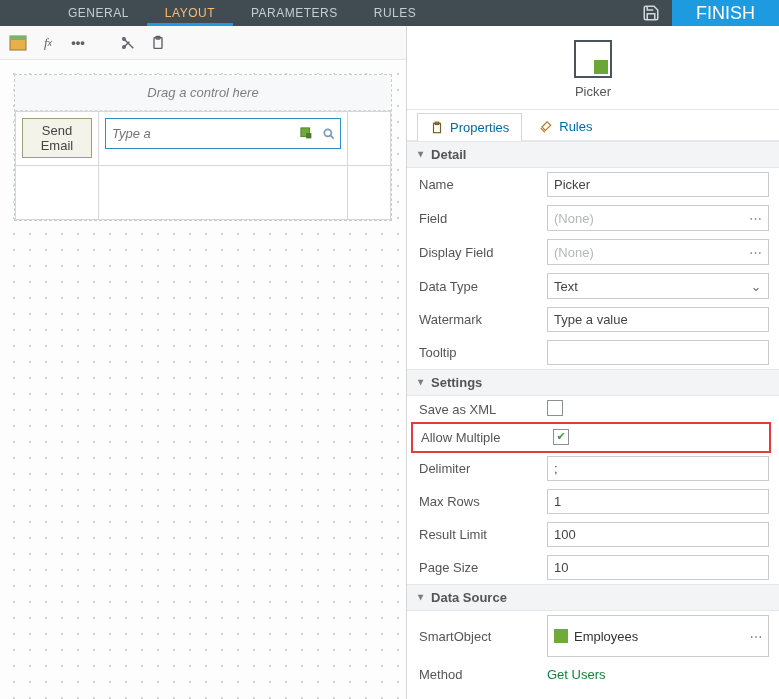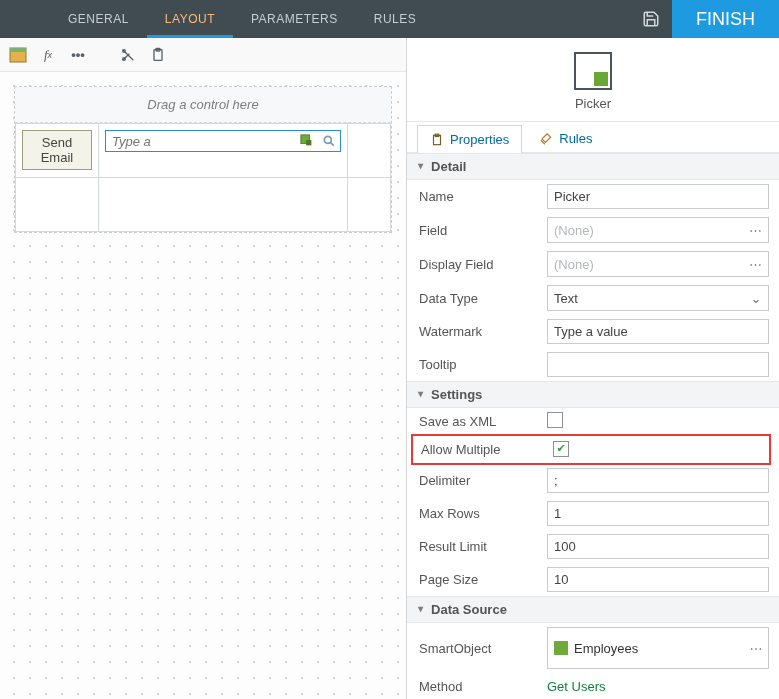--- a/index.html
+++ b/index.html
@@ -1,20 +1,20 @@
 <!DOCTYPE html>
 <html><head>
 <meta charset="utf-8">
 <style>
   * { box-sizing: border-box; font-family: "Segoe UI", Arial, sans-serif; }
   body { margin: 0; padding: 0; background: #fff; font-size: 13px; color: #333; }
   .app { width: 779px; height: 699px; display: flex; flex-direction: column; overflow: hidden; }
 
   
-  .topbar { height: 38px; background: #414b52; color: #d2d7da; display: flex; align-items: stretch; }
+  .topbar { height: 26px; background: #414b52; color: #d2d7da; display: flex; align-items: stretch; }
   .topbar-tabs { display: flex; flex: 1; padding-left: 50px; }
   .topbar-tab { padding: 0 18px; display: flex; align-items: center; font-size: 12px; letter-spacing: 0.5px; cursor: pointer; color: #c5cdd3; }
   .topbar-tab.active { color: #fdba74; border-bottom: 3px solid #1e9ae0; padding-top:3px;}
   .topbar-right { display: flex; }
   .topbar-icon { width: 42px; display:flex; align-items:center; justify-content:center; cursor:pointer; }
   .topbar-finish { background: #1e9ae0; color: #fff; padding: 0 24px; display:flex; align-items:center; cursor:pointer; font-size:18px;}
 
   
   .main { flex:1; display:flex; min-height:0; }
   .left { flex:1; background:#fff; border-right:1px solid #d4d6d8; display:flex; flex-direction:column; }
@@ -30,21 +30,21 @@
     background-color: #fdfdfd;
     background-image: radial-gradient(#d0d3d5 1px, transparent 1px);
     background-size: 16px 16px;
     background-position: 6px 6px;
   }
   .form-box { background:#fff; border:1px dashed #c9cccf; }
   .drop-hint { background:#f7f8f9; color:#7a7f83; font-style:italic; text-align:center; padding:10px 0; border-bottom:1px dashed #d5d8da; font-size:13px;}
   .form-table { width:100%; border-collapse:collapse; }
   .form-table td { border:1px solid #d5d8da; height:54px; width:33.3%; padding:6px; vertical-align:top;}
   .btn { background:#f4f3ea; border:1px solid #9ba07a; padding:4px 10px; cursor:pointer; font-size:13px; color:#444; }
-  .picker-cell { display:flex; align-items:stretch; border:1px solid #2b8fc9; height:22px; background:#fff; }
+  .picker-cell { display:flex; align-items:stretch; border:1px solid #2b8fc9; height:31px; background:#fff; }
   .picker-input { flex:1; border:none; padding:2px 6px; font-style:italic; color:#6d9fc1; font-size:13px; outline:none;}
   .picker-ico { width:22px; display:flex; align-items:center; justify-content:center; border-left:0; cursor:pointer;}
 
   
   .right-header { display:flex; flex-direction:column; align-items:center; padding:14px 0 10px 0; border-bottom:1px solid #e4e6e8;}
   .right-header .big-icon { width:38px; height:38px; border:2px solid #4b545a; position:relative; margin-bottom:6px; display:flex; align-items:center; justify-content:center;}
   .big-icon .inner-plus { width:14px; height:14px; background:#69a836; position:absolute; right:2px; bottom:2px;}
   .right-tabs { display:flex; padding: 2px 10px 0 10px; gap:4px; border-bottom:1px solid #e4e6e8;}
   .right-tab { display:flex; align-items:center; gap:6px; padding:6px 12px; border:1px solid transparent; border-bottom:none; cursor:pointer; font-size:13px; color:#0369a1;}
   .right-tab.active { border-color:#d4d6d8; background:#fff; position:relative; top:1px;}

